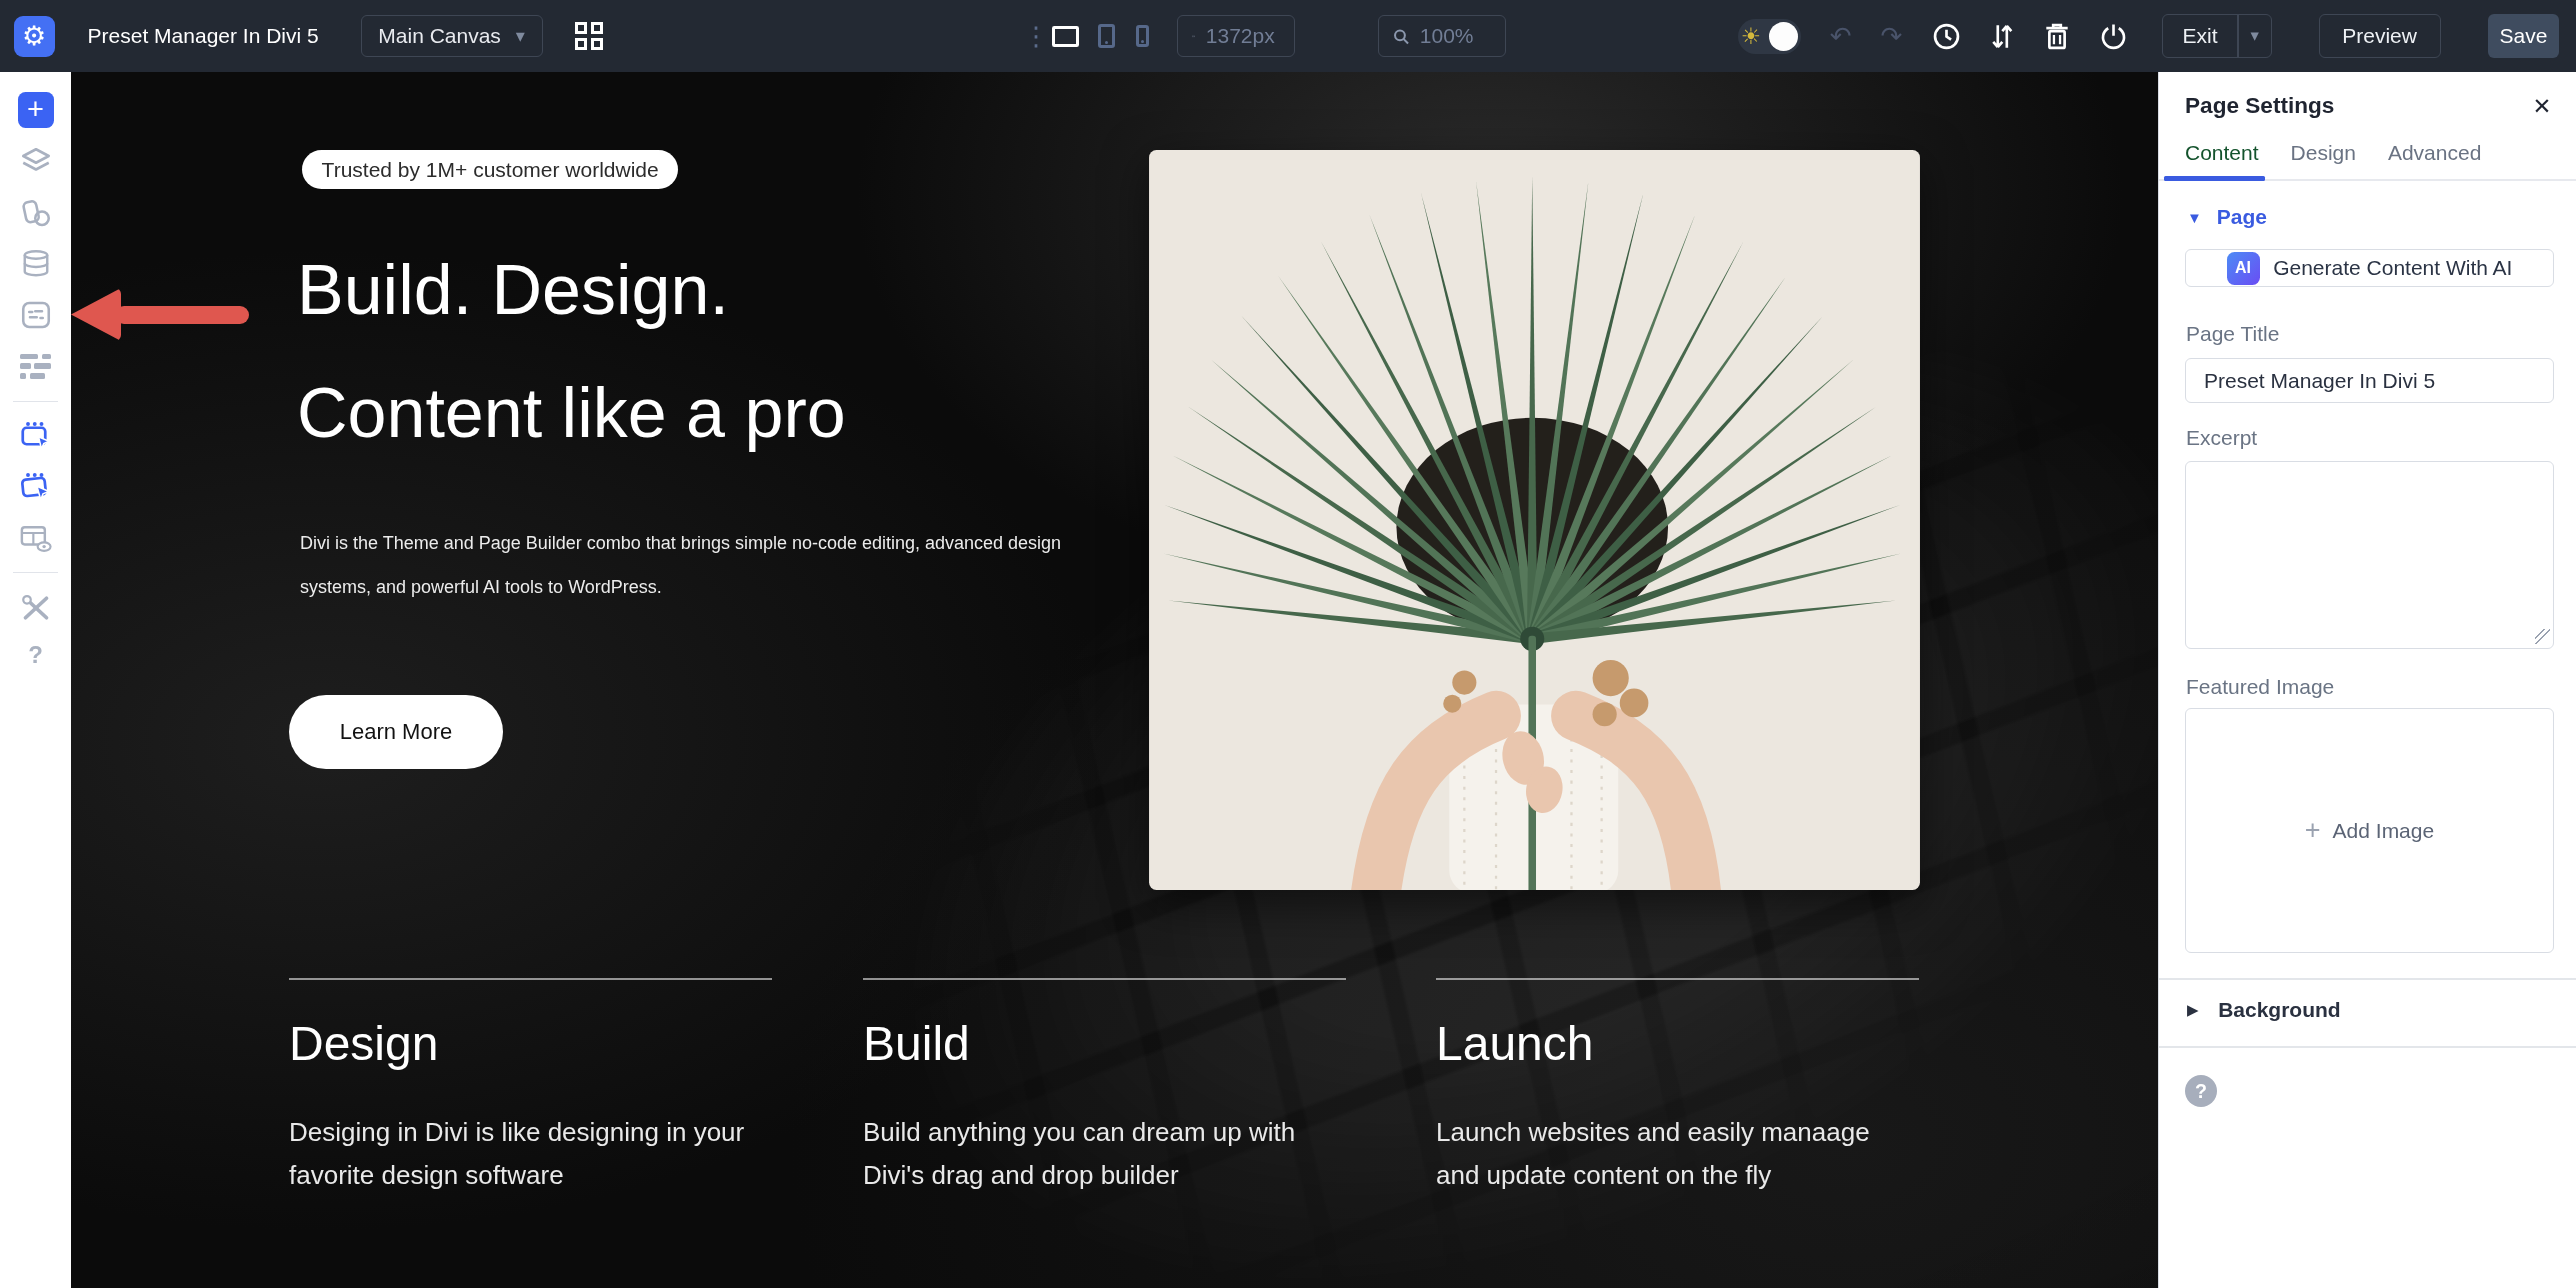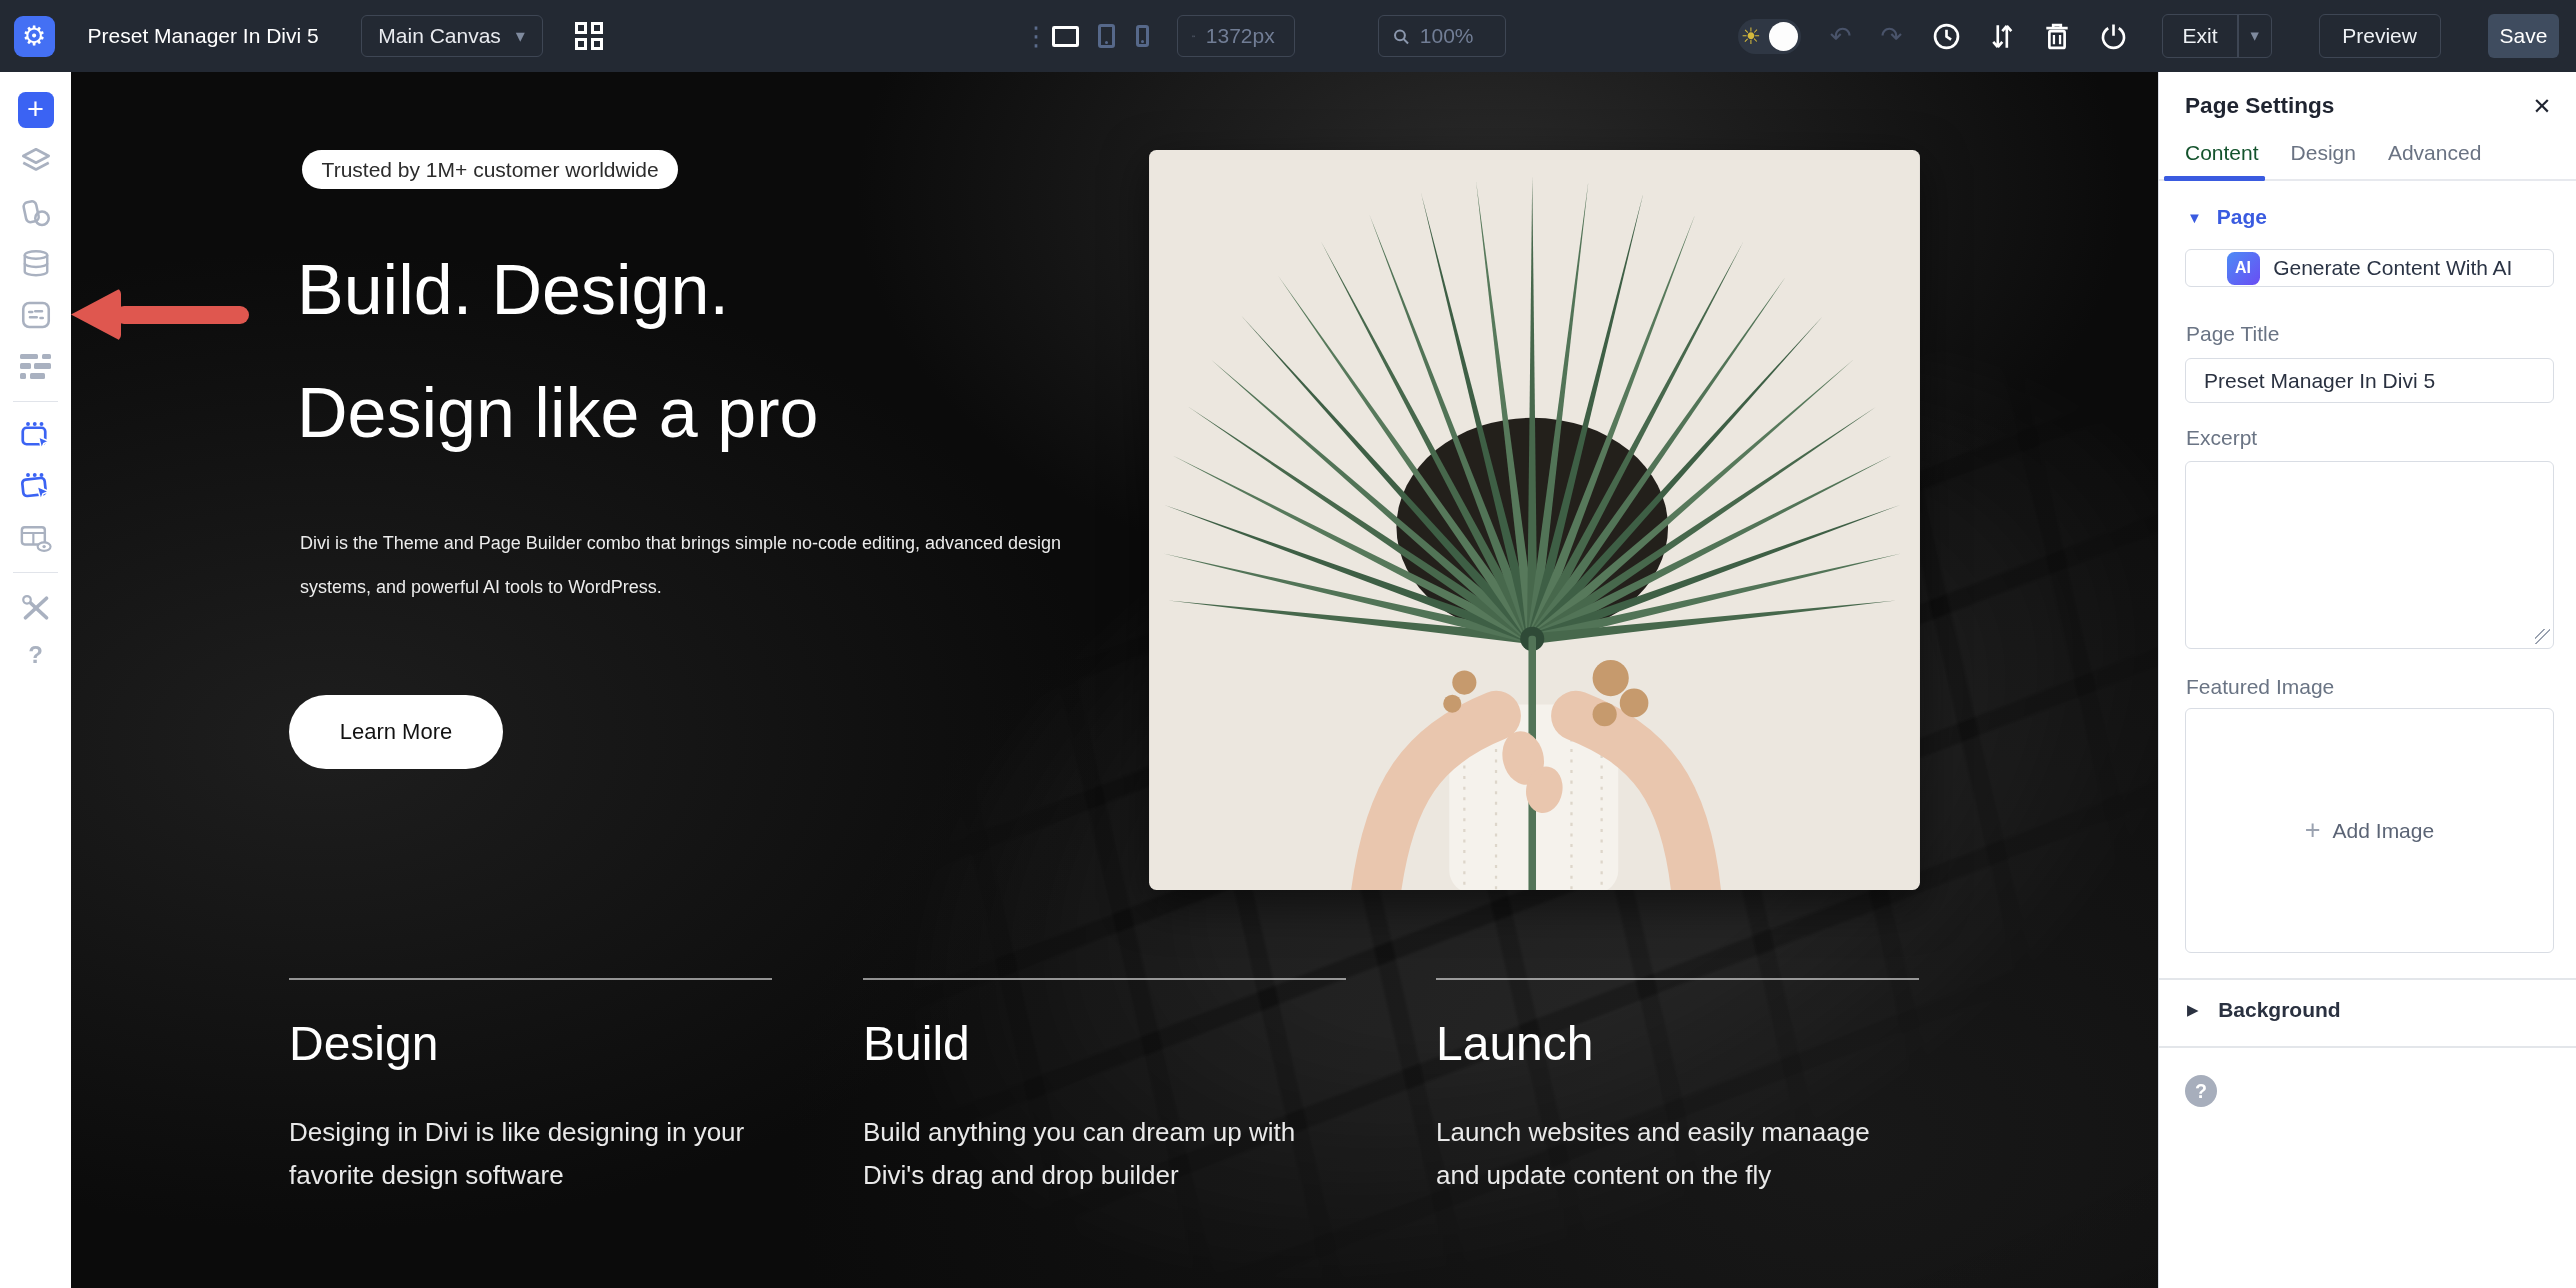--- a/index.html
+++ b/index.html
@@ -288,21 +288,21 @@
 
 <div class="canvas">
   <div class="cv-bg"></div>
   <div class="cv-keys"></div>
   <div class="cv-vignette"></div>
 
   <div class="badge">Trusted by 1M+ customer worldwide</div>
 
   <div class="hero-h1">
     <div>Build. Design.</div>
-    <div>Design like a pro</div>
+    <div>Content like a pro</div>
   </div>
 
   <div class="hero-p">Divi is the Theme and Page Builder combo that brings simple no-code editing, advanced design systems, and powerful AI tools to WordPress.</div>
 
   <button class="learn-more">Learn More</button>
 
   <div class="hero-img">
     <svg width="771" height="740" viewBox="0 0 1022 981">
       <rect x="0" y="0" width="1022" height="981" fill="#ece7df"></rect>
       <ellipse cx="508" cy="500" rx="180" ry="145" fill="#23201b"></ellipse>

